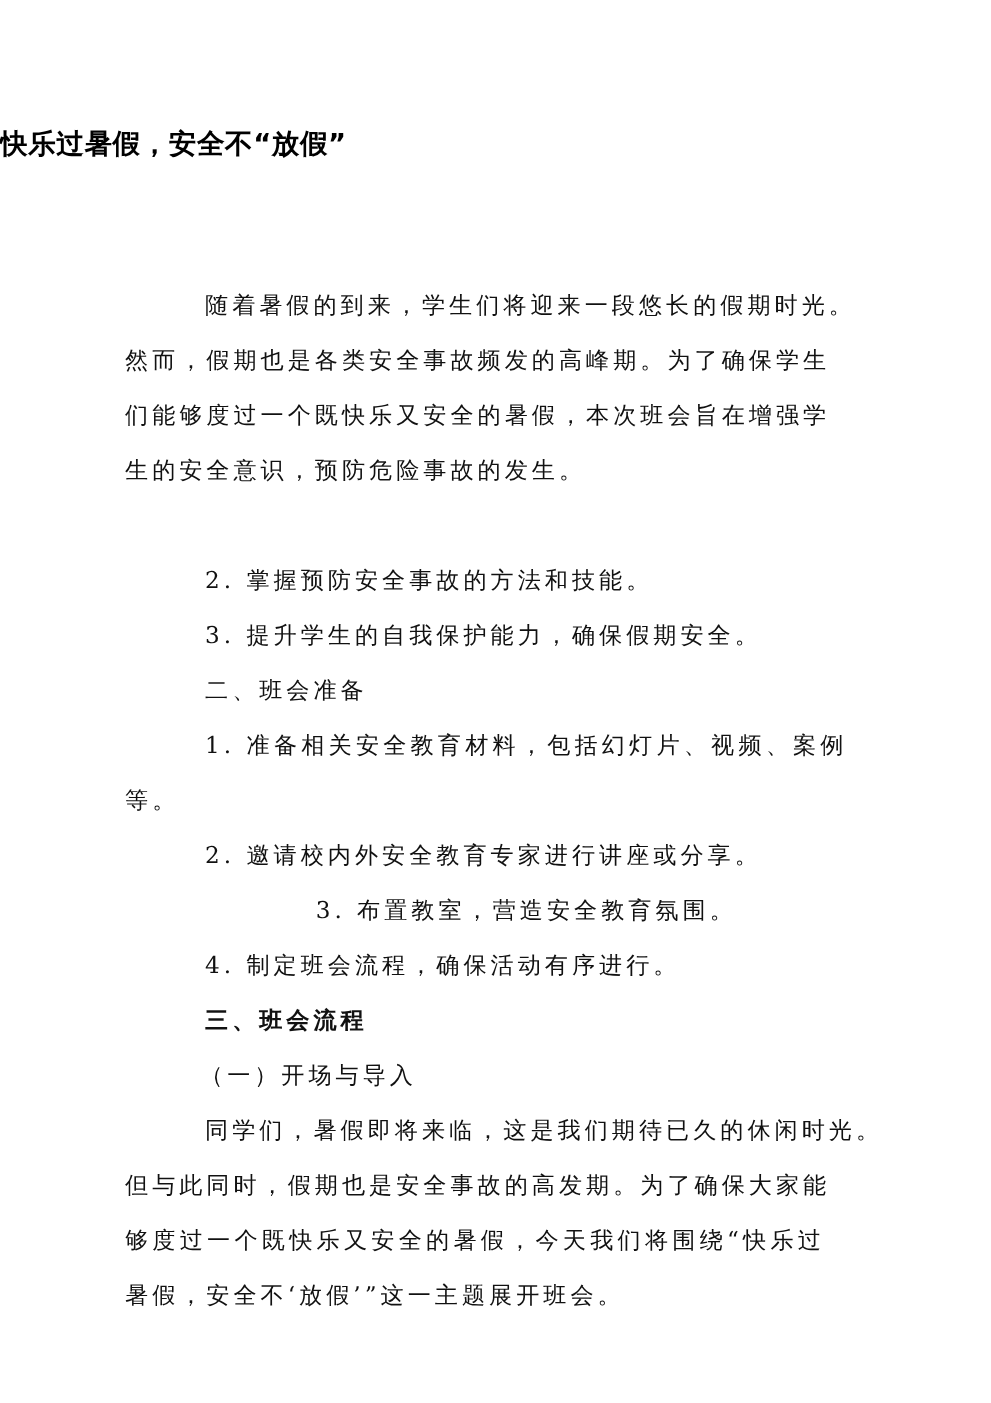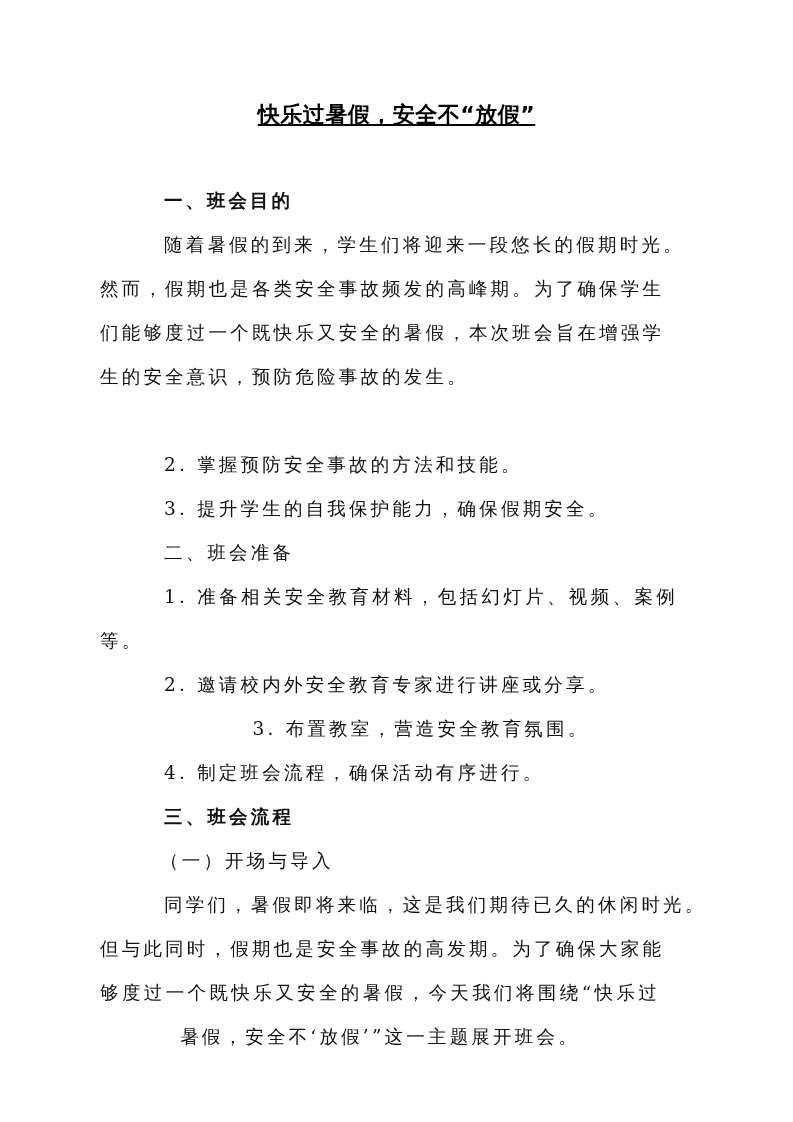--- a/index.html
+++ b/index.html
@@ -21,27 +21,26 @@
       top: 0;
       width: 793px;
       height: 1122px;
       background: #ffffff;
     }
     .title {
       position: absolute;
       left: 0;
       width: 793px;
       top: 100px;
-      text-align: center;
+      text-align: left;
       font-family: "DejaVu Sans", "Liberation Sans", sans-serif;
       font-weight: bold;
       font-size: 22px;
       letter-spacing: 0.5px;
       color: #000000;
-      text-decoration: underline;
     }
     .line {
       position: absolute;
       left: 100px;
       width: 560px;
       font-size: 18.5px;
       white-space: nowrap;
       letter-spacing: 3.2px;
       line-height: 26px;
     }
@@ -56,21 +55,20 @@
       text-align-last: justify;
     }
   </style>
 </head>
 <body>
 
 <div class="page">
 
   <div class="title">快乐过暑假，安全不“放假”</div>
 
-  <div class="line indent heading-bold" style="top:188px;">一、班会目的</div>
 
   <div class="line indent justify" style="top:232px;">随着暑假的到来，学生们将迎来一段悠长的假期时光。</div>
   <div class="line justify" style="top:276px;">然而，假期也是各类安全事故频发的高峰期。为了确保学生</div>
   <div class="line justify" style="top:320px;">们能够度过一个既快乐又安全的暑假，本次班会旨在增强学</div>
   <div class="line" style="top:364px;">生的安全意识，预防危险事故的发生。</div>
 
   <div class="line indent" style="top:452px;">2. 掌握预防安全事故的方法和技能。</div>
   <div class="line indent" style="top:496px;">3. 提升学生的自我保护能力，确保假期安全。</div>
 
   <div class="line indent" style="top:540px;">二、班会准备</div>
@@ -80,15 +78,15 @@
   <div class="line indent" style="top:672px;">2. 邀请校内外安全教育专家进行讲座或分享。</div>
   <div class="line indent" style="top:716px;text-align:center;">3. 布置教室，营造安全教育氛围。</div>
   <div class="line indent" style="top:760px;">4. 制定班会流程，确保活动有序进行。</div>
 
   <div class="line indent" style="top:804px;font-weight:bold;">三、班会流程</div>
   <div class="line" style="top:848px; left:160px;">（一）开场与导入</div>
 
   <div class="line indent justify" style="top:892px;">同学们，暑假即将来临，这是我们期待已久的休闲时光。</div>
   <div class="line justify" style="top:980px;">够度过一个既快乐又安全的暑假，今天我们将围绕“快乐过</div>
   <div class="line justify" style="top:936px;">但与此同时，假期也是安全事故的高发期。为了确保大家能</div>
-  <div class="line" style="top:1024px;text-align:center;">暑假，安全不‘放假’”这一主题展开班会。</div>
+  <div class="line" style="top:1024px;">暑假，安全不‘放假’”这一主题展开班会。</div>
 
 </div>
 
 </body></html>

